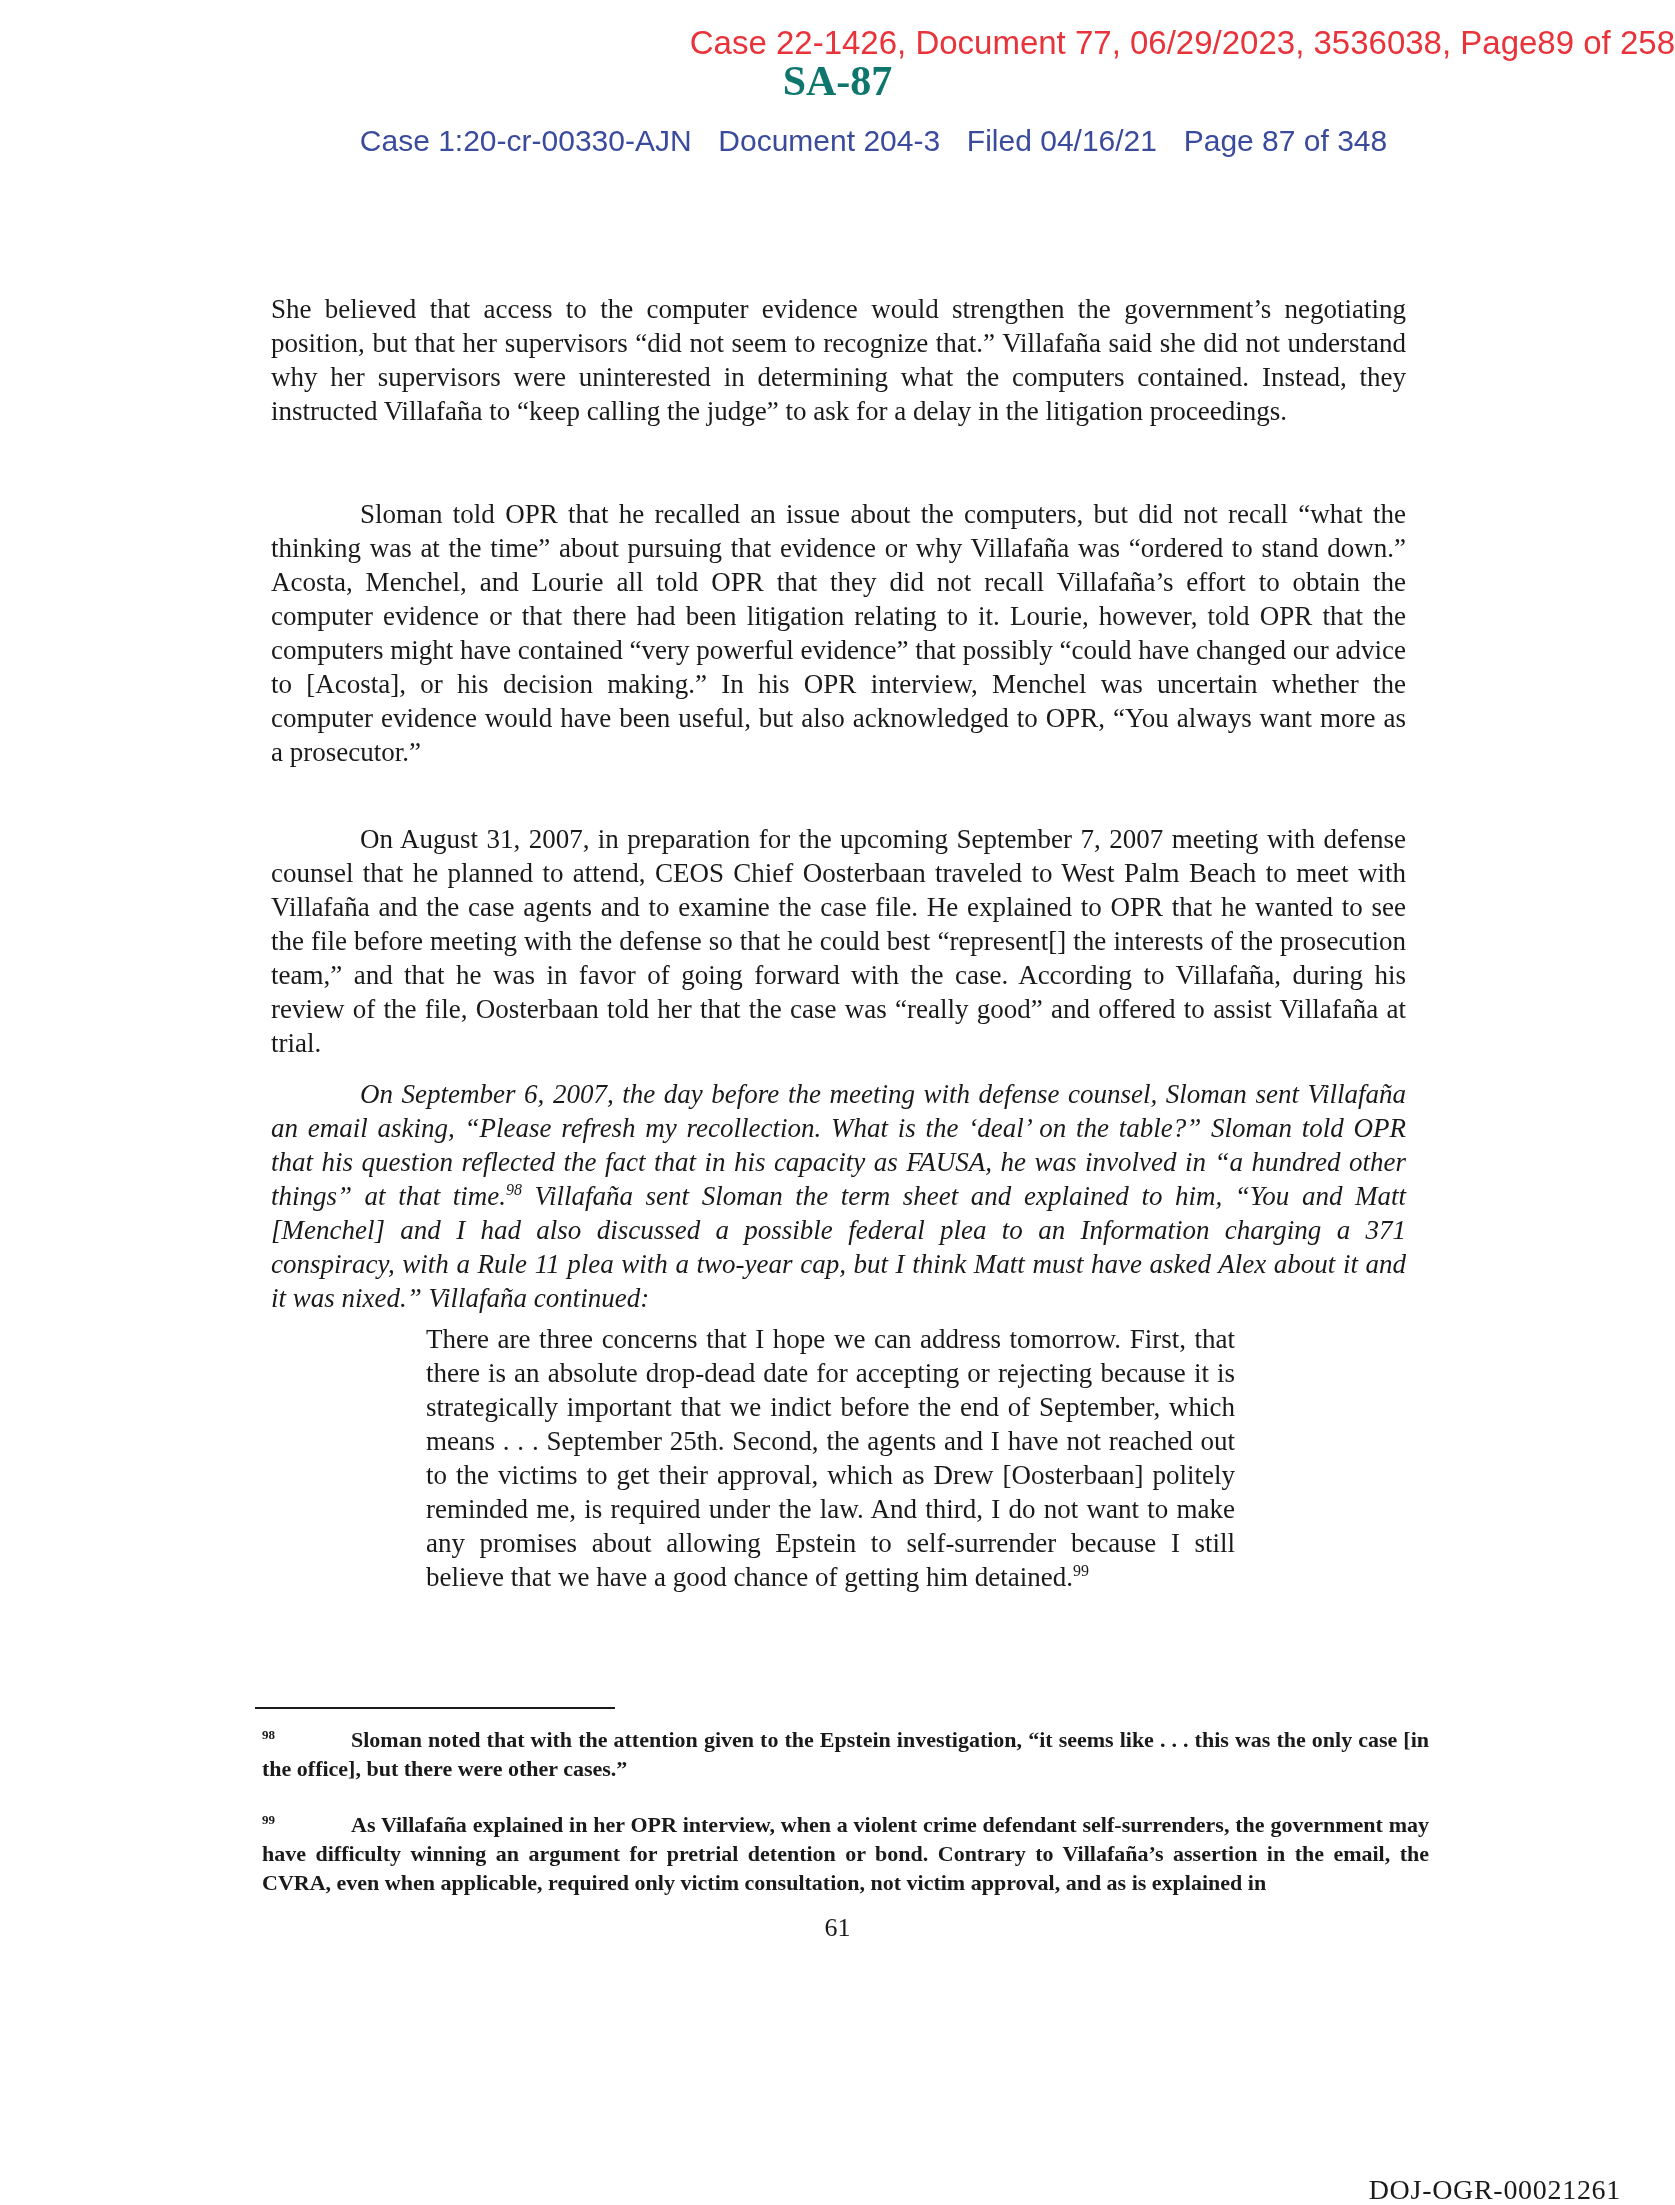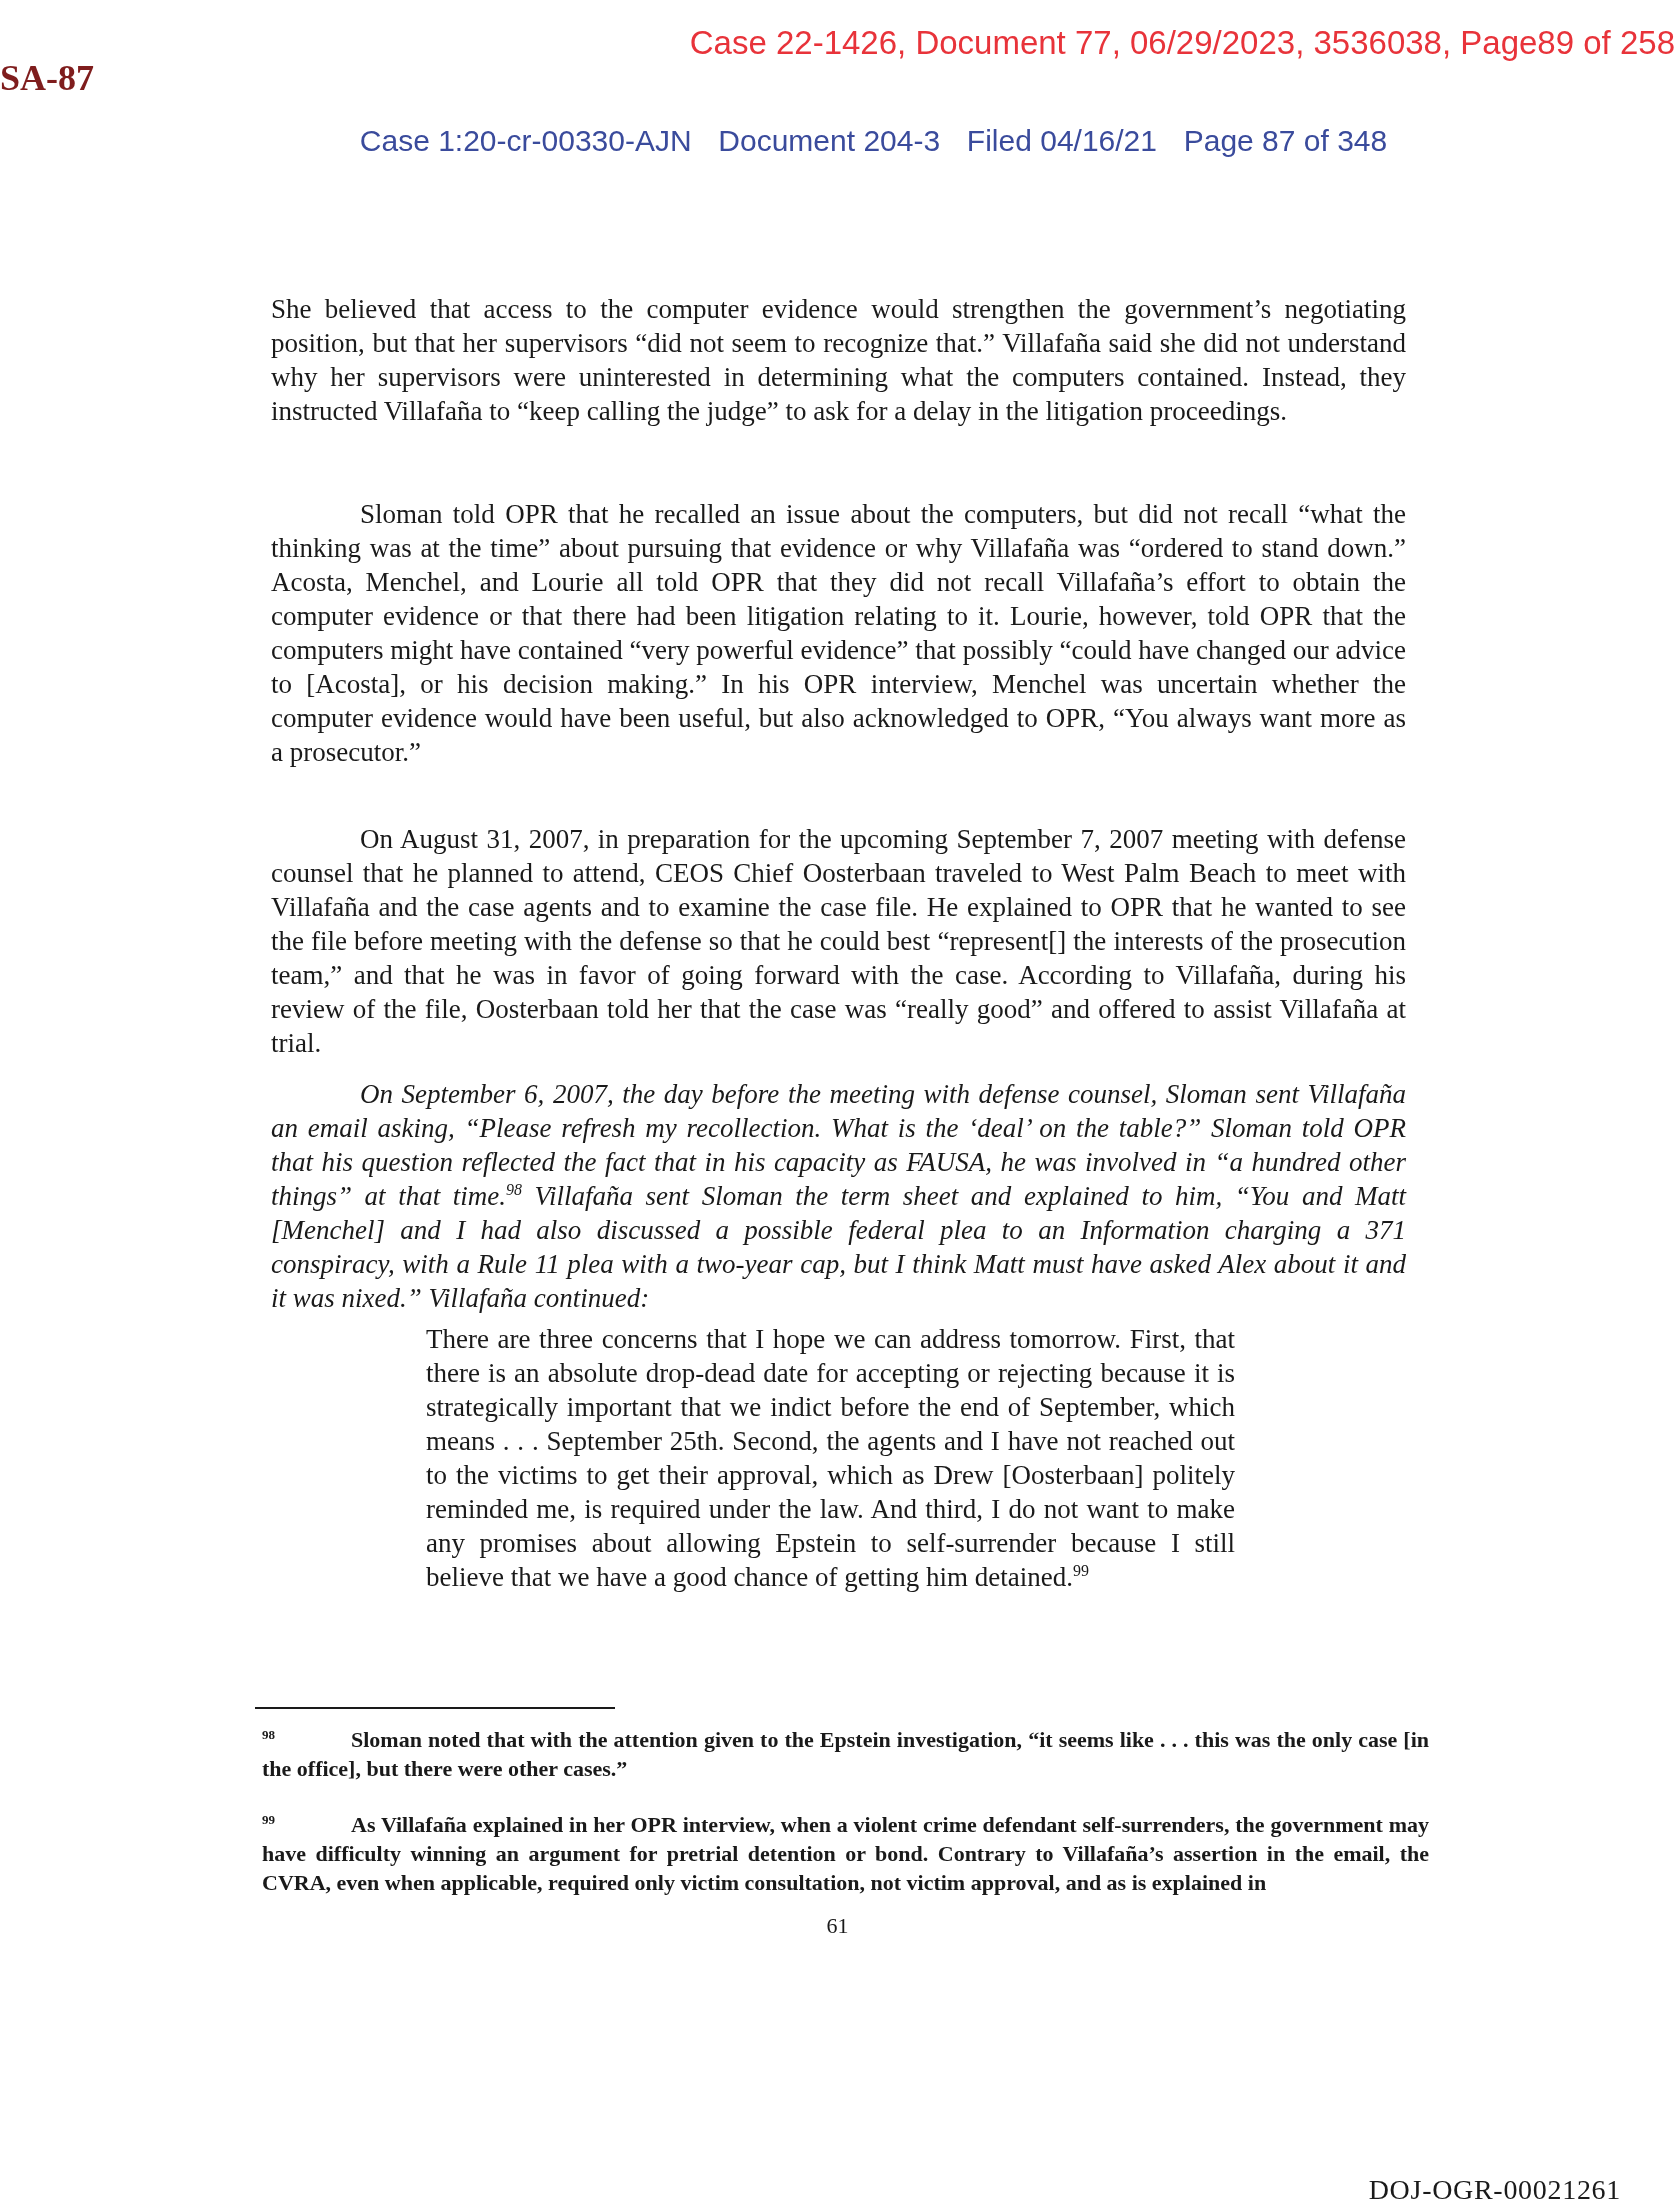--- a/index.html
+++ b/index.html
@@ -25,24 +25,25 @@
       font-size: 33px;
       color: #e8333a;
       letter-spacing: 0px;
       line-height: 1;
     }
     .sa-label {
       position: absolute;
       left: 0;
       width: 1675px;
       top: 60px;
+      text-align: center;
       font-family: "Liberation Serif", "DejaVu Serif", serif;
       font-weight: bold;
-      font-size: 36px;
-      color: #7f1d1d;
+      font-size: 42px;
+      color: #0f766e;
       line-height: 1;
     }
     .stamp-case {
       position: absolute;
       left: 0;
       width: 1675px;
       top: 126px;
       text-align: center;
       font-family: "Liberation Sans", "DejaVu Sans", sans-serif;
       font-size: 30px;
@@ -113,21 +114,21 @@
     }
     .fn98 { top: 1725px; }
     .fn99 { top: 1810px; }
 
     .page-number {
       position: absolute;
       left: 0;
       width: 1675px;
       top: 1913px;
       text-align: center;
-      font-size: 22px;
+      font-size: 26px;
     }
     .bates {
       position: absolute;
       right: 54px;
       top: 2174px;
       font-family: Liberation Serif, serif;
       font-size: 28px;
       color: #1a1a1a;
       letter-spacing: 0.7px;
     }

